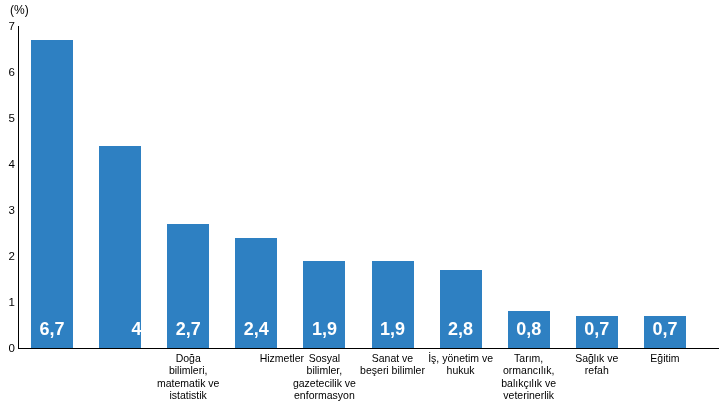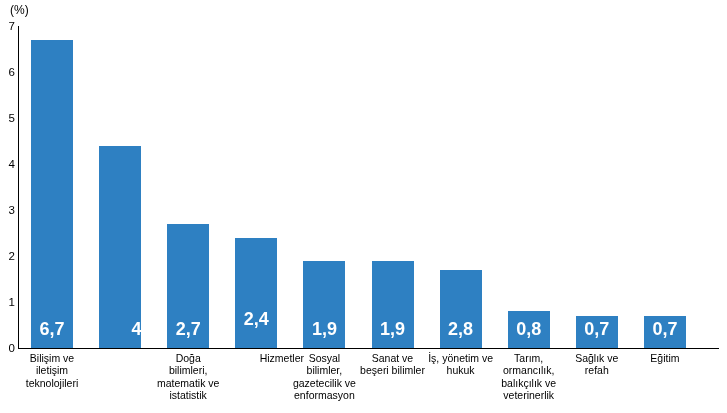--- a/index.html
+++ b/index.html
@@ -126,33 +126,32 @@
     </div>
 
   <div class="axis-y-line"></div>
   <div class="axis-x-line"></div>
 
   <div class="bars-layer" id="bars">
       <div class="bar-group" style="left: 31px; width: 42px;">
         <div class="bar" style="height: 308.2px; background: rgb(46, 128, 194);"></div>
         <div class="bar-value" style="top: 322px;">6,7</div>
       </div>
-      <div class="cat-label" style="left: 19px; width: 66px;">Bilişim ve iletişim teknolojileri</div>
       <div class="bar-group" style="left: 99.1px; width: 42px;">
         <div class="bar" style="height: 202.4px; background: rgb(46, 128, 194);"></div>
         <div class="bar-value" style="top: 322px; padding-left: 24px;">4,4</div>
       </div>
       <div class="bar-group" style="left: 167.2px; width: 42px;">
         <div class="bar" style="height: 124.2px; background: rgb(46, 128, 194);"></div>
         <div class="bar-value" style="top: 322px;">2,7</div>
       </div>
       <div class="cat-label" style="left: 155.2px; width: 66px;">Doğa bilimleri, matematik ve istatistik</div>
       <div class="bar-group" style="left: 235.3px; width: 42px;">
         <div class="bar" style="height: 110.4px; background: rgb(46, 128, 194);"></div>
-        <div class="bar-value" style="top: 312px;">2,4</div>
+        <div class="bar-value" style="top: 322px;">2,4</div>
       </div>
       <div class="cat-label" style="left: 238px; width: 66px; text-align: right;">Hizmetler</div>
       <div class="bar-group" style="left: 303.4px; width: 42px;">
         <div class="bar" style="height: 87.4px; background: rgb(46, 128, 194);"></div>
         <div class="bar-value" style="top: 322px;">1,9</div>
       </div>
       <div class="cat-label" style="left: 291.4px; width: 66px;">Sosyal bilimler, gazetecilik ve enformasyon</div>
       <div class="bar-group" style="left: 371.5px; width: 42px;">
         <div class="bar" style="height: 87.4px; background: rgb(46, 128, 194);"></div>
         <div class="bar-value" style="top: 322px;">1,9</div>

